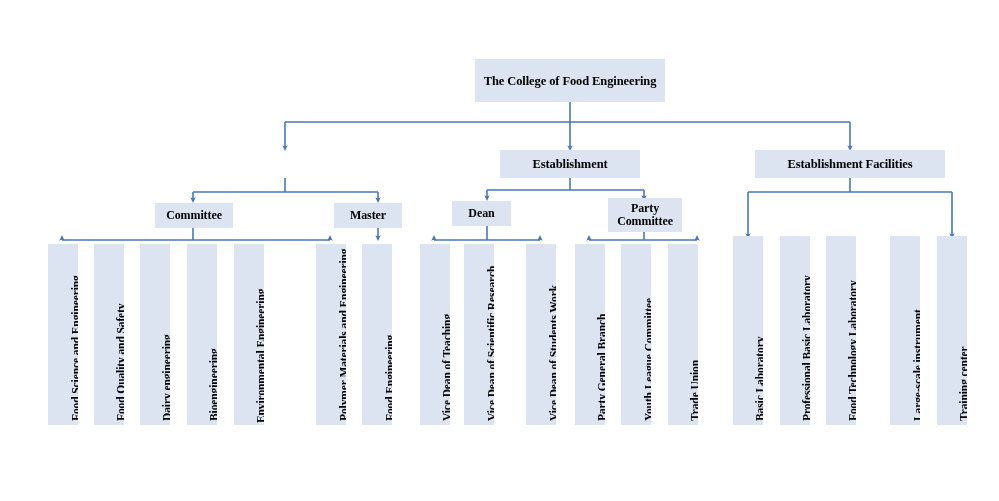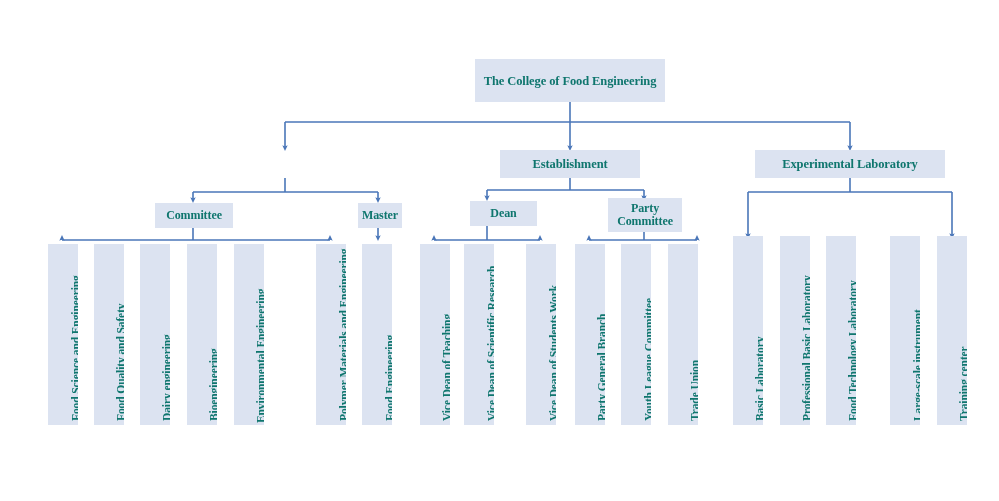--- a/index.html
+++ b/index.html
@@ -21,21 +21,21 @@
     position: absolute;
     left: 0;
     top: 0;
     width: 999px;
     height: 501px;
     pointer-events: none;
   }
   .node {
     position: absolute;
     background: #dce3f1;
-    color: #0f766e;
+    color: #000000;
     font-weight: bold;
     display: flex;
     align-items: center;
     justify-content: center;
     text-align: center;
     box-sizing: border-box;
     line-height: 1.12;
     letter-spacing: -0.1px;
   }
   .node.root {
@@ -130,30 +130,30 @@
   </svg>
 
   <div class="node root" style="left:475px; top:59px; width:190px; height:43px;">
     <span>The College of Food Engineering</span>
   </div>
 
   <div class="node lvl2" style="left:500px; top:150px; width:140px; height:28px;">
     <span>Establishment</span>
   </div>
   <div class="node lvl2" style="left:755px; top:150px; width:190px; height:28px;">
-    <span>Experimental Laboratory</span>
+    <span>Establishment Facilities</span>
   </div>
 
   <div class="node lvl3" style="left:155px; top:203px; width:78px; height:25px;">
     <span>Committee</span>
   </div>
-  <div class="node lvl3" style="left:358px; top:203px; width:44px; height:25px;">
+  <div class="node lvl3" style="left:334px; top:203px; width:68px; height:25px;">
     <span>Master</span>
   </div>
-  <div class="node lvl3" style="left:470px; top:201px; width:67px; height:25px;text-align:right;">
+  <div class="node lvl3" style="left:452px; top:201px; width:59px; height:25px;text-align:right;">
     <span>Dean</span>
   </div>
   <div class="node lvl3" style="left:608px; top:198px; width:74px; height:34px;">
     <span>Party Committee</span>
   </div>
 
   <div class="node leaf" style="left:48px; top:244px; width:30px; height:181px;">
     <div class="leaf-inner">
         <span class="leaf-text" style="position:absolute; left:22px; top:177px; width:177px;">Food Science and Engineering</span>
       </div>

